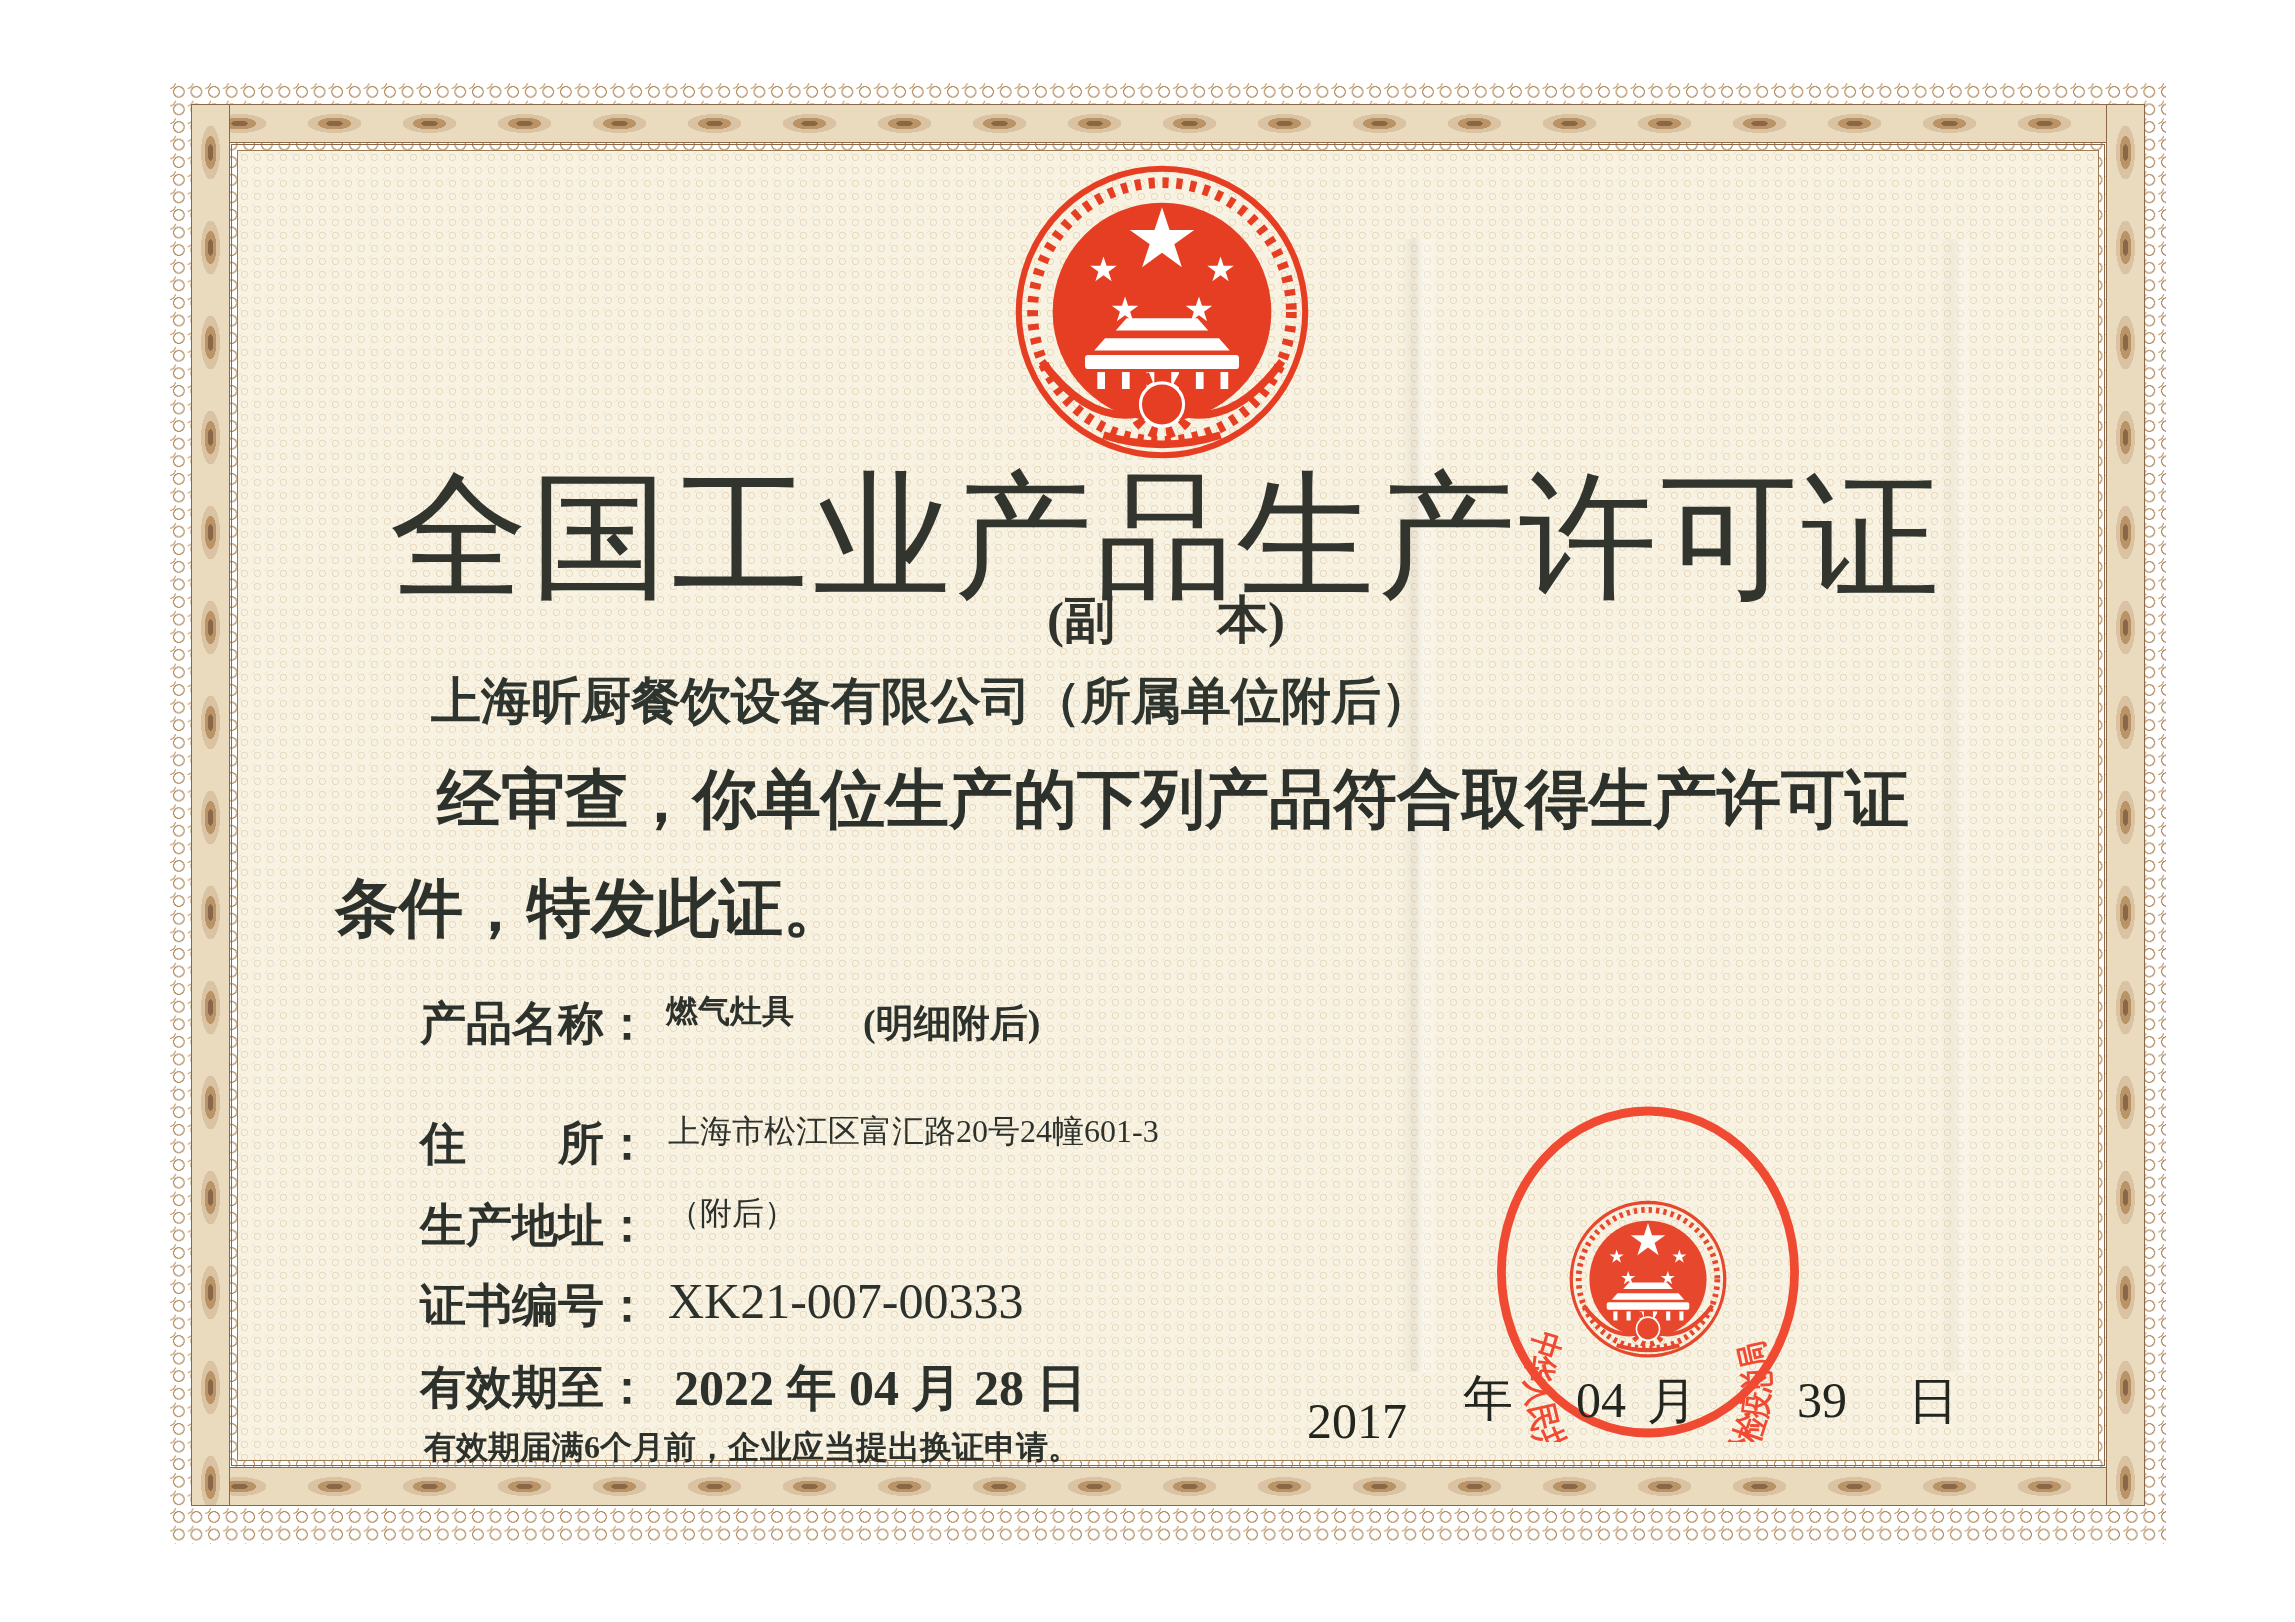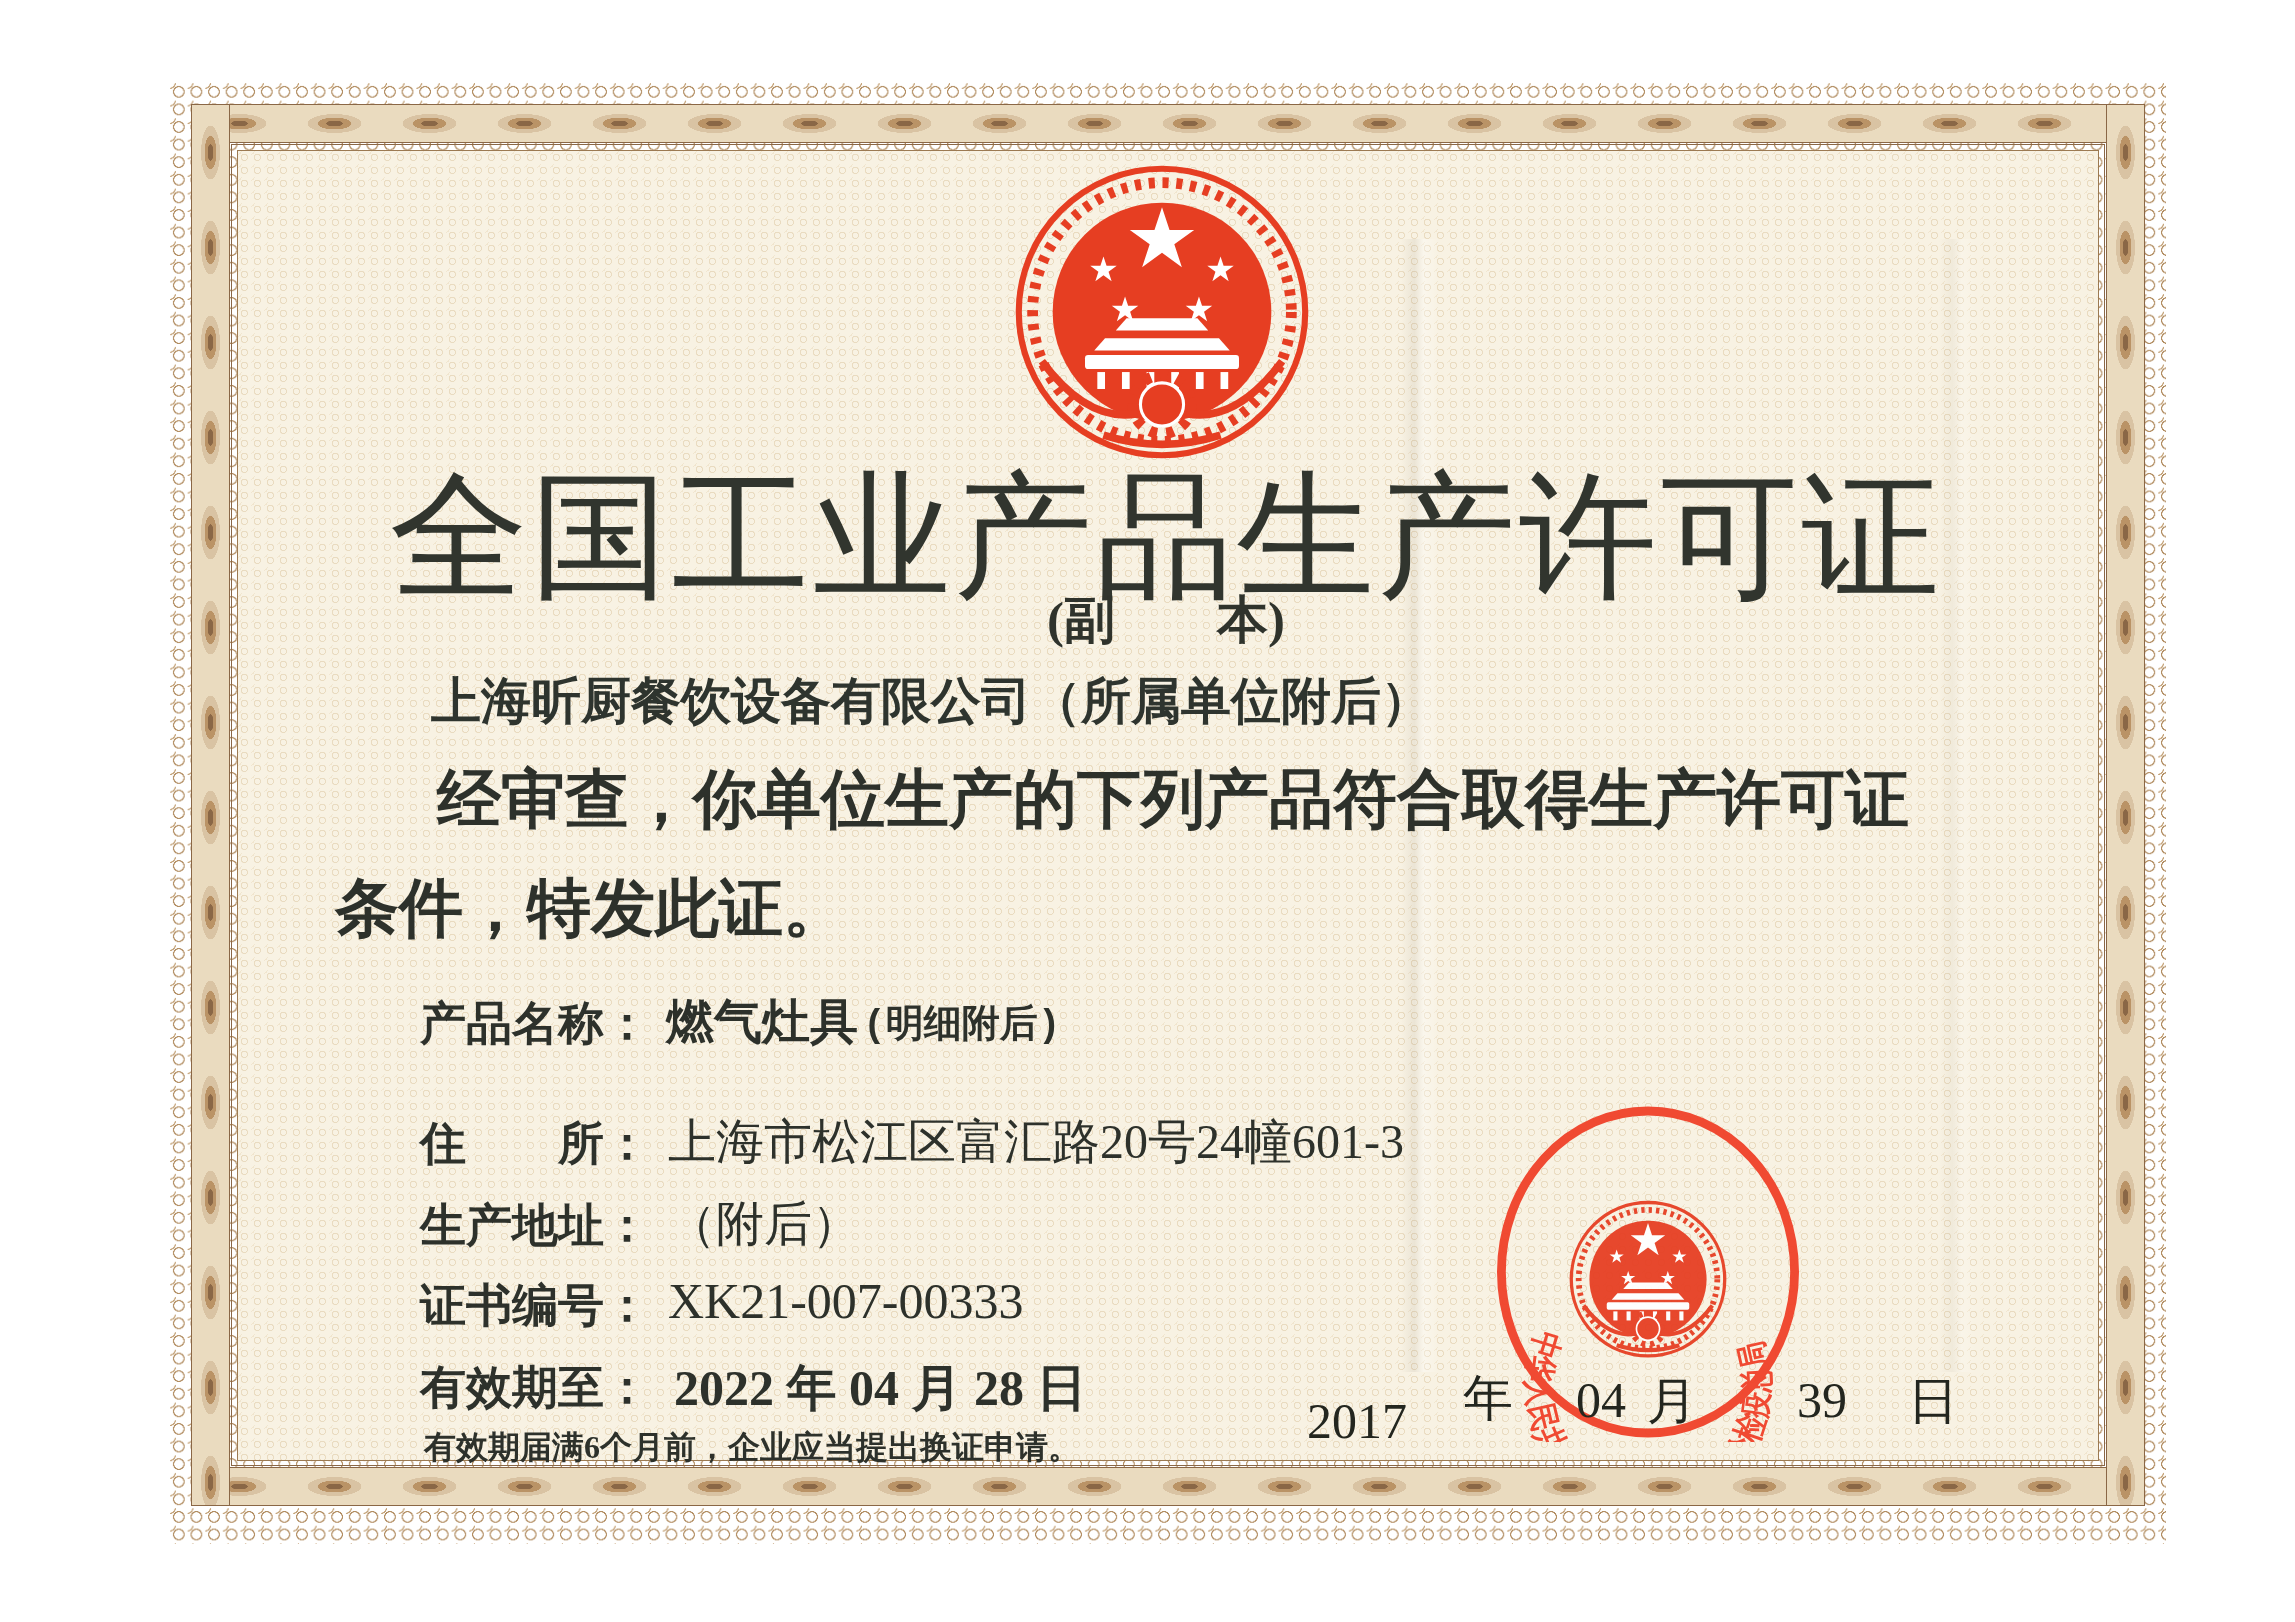--- a/index.html
+++ b/index.html
@@ -47,21 +47,21 @@
 
   
   .abs{position:absolute;white-space:nowrap;}
   .center-row{position:absolute;left:237px;width:1858px;text-align:center;white-space:nowrap;}
   .title{top:445px;font-size:138px;font-weight:400;letter-spacing:3.2px;color:#31352e;}
   .subtitle{top:586px;font-size:51px;font-weight:600;color:#2f332c;}
   .company{left:391px;top:668px;font-size:50px;font-weight:700;color:#2e342e;margin-left:40px;}
   .body-line1{left:437px;top:756px;font-size:64px;font-weight:700;color:#2d312b;}
   .body-line2{left:335px;top:865px;font-size:64px;font-weight:700;color:#2d312b;}
   .field-label{font-size:46px;font-weight:700;color:#2d312b;}
-  .field-value{font-size:48px;font-weight:500;color:#2d312b;}
+  .field-value{font-size:32px;font-weight:500;color:#2d312b;}
   .product-note{font-size:38px;font-weight:600;color:#2d312b;}
   .valid-value{font-size:50px;font-weight:600;}
   .note{left:424px;top:1426px;font-size:32px;font-weight:600;color:#2d312b;}
   .issue{font-size:50px;font-weight:500;color:#23261f;z-index:6;}
   
   .seal{position:absolute;left:1491px;top:1102px;width:314px;height:340px;z-index:5;opacity:.94;}
   .emblem-top{position:absolute;left:1008px;top:155px;width:308px;height:314px;}
   svg text{font-family:"Liberation Serif","DejaVu Serif",serif;}
 </style>
 </head>
@@ -115,21 +115,21 @@
 
 <div class="center-row title">全国工业产品生产许可证</div>
 <div class="center-row subtitle">(副　　本)</div>
 
 <div class="abs company">上海昕厨餐饮设备有限公司（所属单位附后）</div>
 <div class="abs body-line1">经审查，你单位生产的下列产品符合取得生产许可证</div>
 <div class="abs body-line2">条件，特发此证。</div>
 
 <div class="abs field-label" style="left:420px;top:993px;">产品名称：</div>
 <div class="abs field-value" style="left:666px;top:990px;font-weight:600;">燃气灶具</div>
-<div class="abs product-note" style="left:863px;top:998px;font-family:Liberation Mono, monospace;">(明细附后)</div>
+<div class="abs product-note" style="left:863px;top:998px;">(明细附后)</div>
 
 <div class="abs field-label" style="left:420px;top:1113px;">住　　所：</div>
 <div class="abs field-value" style="left:668px;top:1110px;">上海市松江区富汇路20号24幢601-3</div>
 
 <div class="abs field-label" style="left:420px;top:1195px;">生产地址：</div>
 <div class="abs field-value" style="left:668px;top:1192px;">（附后）</div>
 
 <div class="abs field-label" style="left:420px;top:1275px;">证书编号：</div>
 <div class="abs field-value" style="left:668px;top:1272px;font-size:50px;">XK21-007-00333</div>
 

